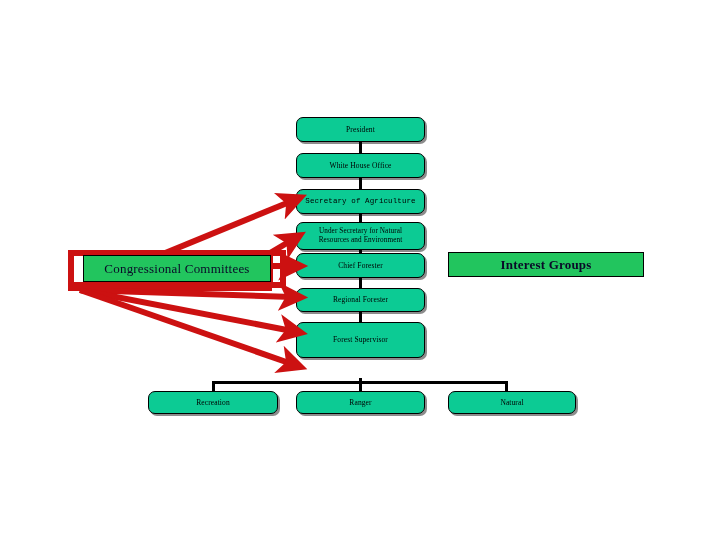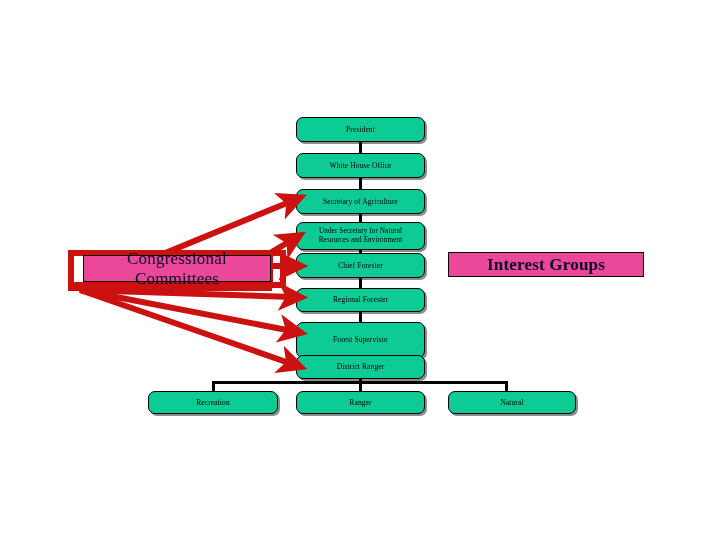--- a/index.html
+++ b/index.html
@@ -46,28 +46,28 @@
     line-height: 1.25;
     letter-spacing: 0.1px;
     padding: 0 8px;
   }
   .gbox.two-line { font-size: 7.2px; }
 
   
   .lbox {
     position: absolute;
     box-sizing: border-box;
-    background: #ec4899;
+    background: #22c55e;
     border: 1px solid #000000;
     display: flex;
     align-items: center;
     justify-content: center;
     text-align: center;
     color: #0a0a28;
-    font-size: 17px;
+    font-size: 13px;
     letter-spacing: 0.2px;
   }
 
   
   .redframe {
     position: absolute;
     box-sizing: border-box;
     border: 6px solid #cc1111;
     background: transparent;
   }
@@ -102,44 +102,41 @@
   <div class="vline" style="left:505px; top:381px; height:11px;"></div>
 
   <div class="gbox" style="left:296px; top:117px; width:129px; height:25px;">
     <span>President</span>
   </div>
 
   <div class="gbox" style="left:296px; top:153px; width:129px; height:25px;text-align:center;">
     <span>White House Office</span>
   </div>
 
-  <div class="gbox" style="left:296px; top:189px; width:129px; height:25px;">
+  <div class="gbox" style="left:296px; top:189px; width:129px; height:25px;font-family:Liberation Mono, monospace;">
     <span>Secretary of Agriculture</span>
   </div>
 
   <div class="gbox two-line" style="left:296px; top:222px; width:129px; height:28px; flex-direction:column;">
     <span>Under Secretary for Natural</span>
     <span>Resources and Environment</span>
   </div>
 
   <div class="gbox" style="left:296px; top:288px; width:129px; height:24px;">
     <span>Regional Forester</span>
   </div>
 
   <div class="gbox" style="left:296px; top:253px; width:129px; height:25px;">
     <span>Chief Forester</span>
   </div>
 
   <div class="gbox" style="left:296px; top:322px; width:129px; height:36px;">
     <span>Forest Supervisor</span>
   </div>
 
-  <div class="gbox" style="left:296px; top:355px; width:129px; height:24px;">
-    <span>District Ranger</span>
-  </div>
 
   <div class="gbox" style="left:148px; top:391px; width:130px; height:23px;">
     <span>Recreation</span>
   </div>
 
   <div class="gbox" style="left:296px; top:391px; width:129px; height:23px;">
     <span>Ranger</span>
   </div>
 
   <div class="gbox" style="left:448px; top:391px; width:128px; height:23px;">

